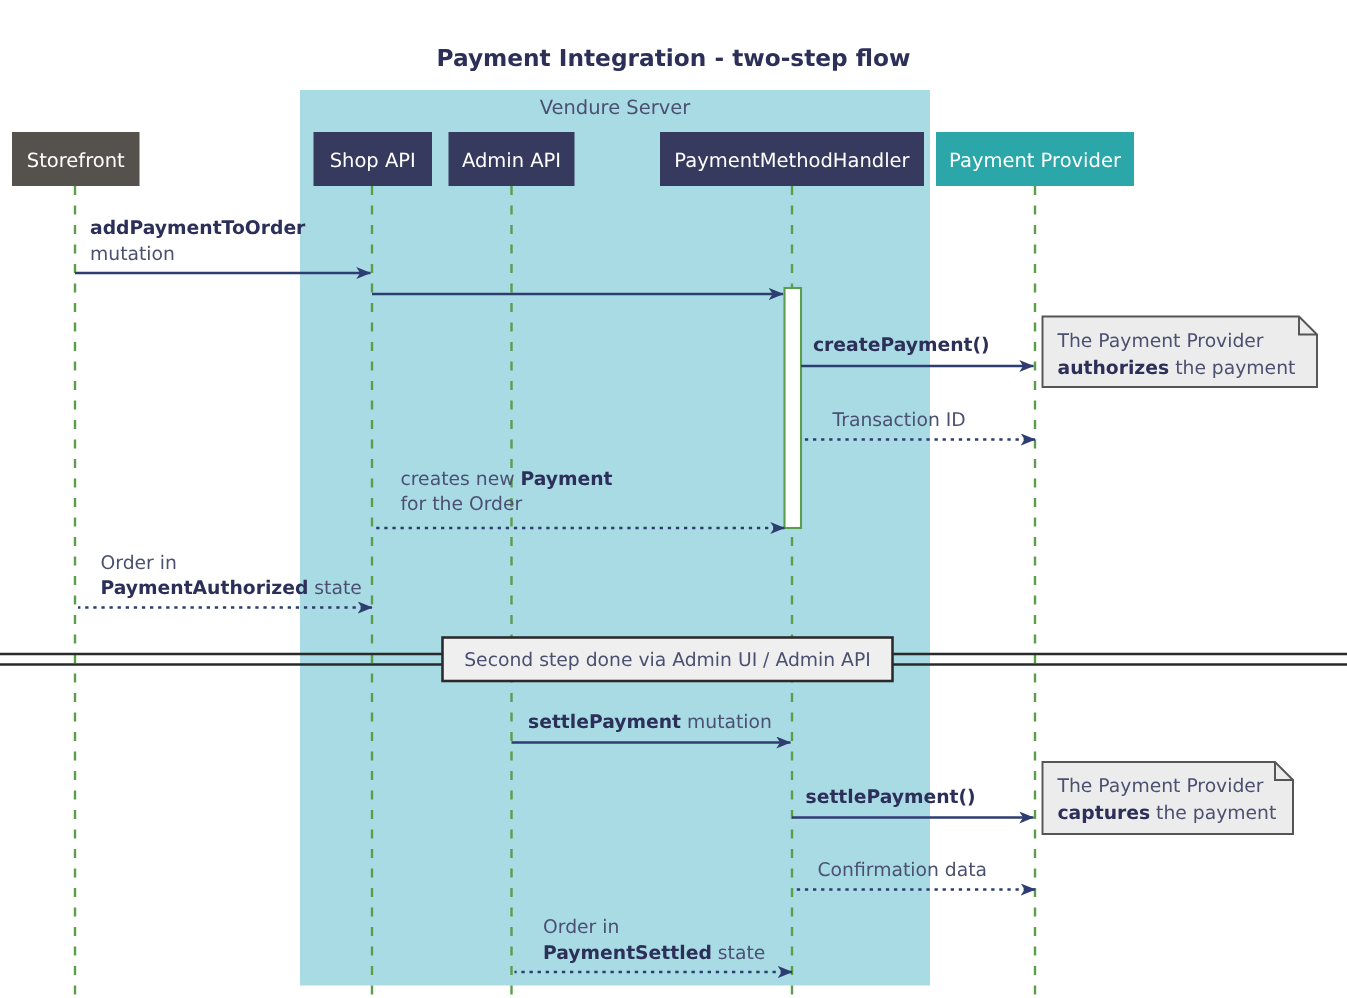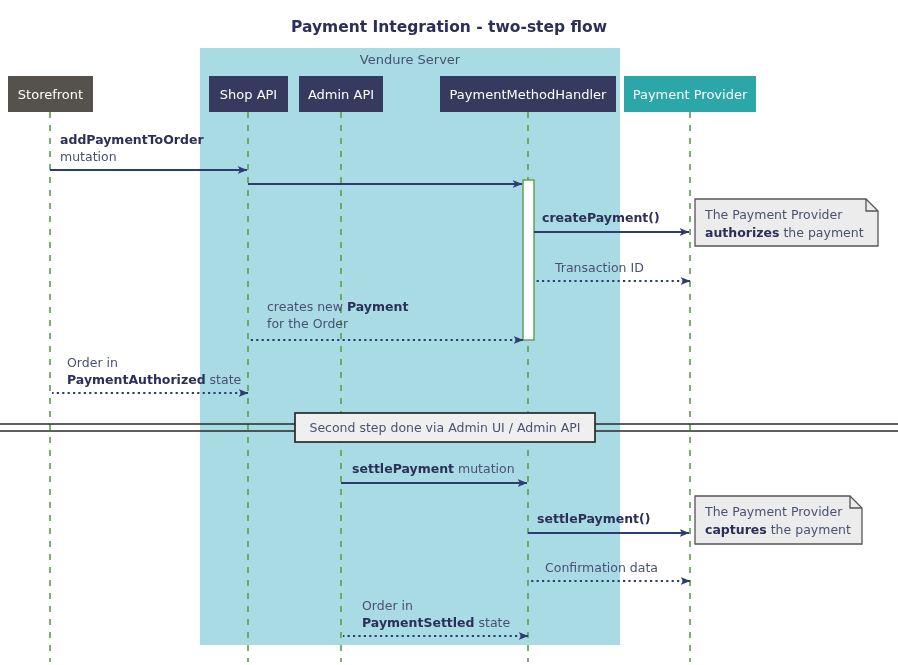--- a/index.html
+++ b/index.html
@@ -3,21 +3,21 @@
 <meta charset="utf-8">
 <style>
   html,body{margin:0;padding:0;background:#ffffff;}
   body{
     width:898px;height:665px;
     font-family:"DejaVu Sans","Liberation Sans",sans-serif;
     color:#33355b;
     overflow:hidden;
     position:relative;
   }
-  #canvas{position:absolute;left:0;top:0;width:898px;height:560px;}
+  #canvas{position:absolute;left:0;top:12px;width:898px;height:560px;}
   svg#diagram{position:absolute;left:0;top:0;}
   .ttl{
     font-size:15.5px;font-weight:bold;fill:#2c2f58;
     font-family:"DejaVu Sans","Liberation Sans",sans-serif;
   }
   .boxlabel{
     font-size:13px;fill:#ffffff;
     font-family:"DejaVu Sans","Liberation Sans",sans-serif;
   }
   .grouplabel{

